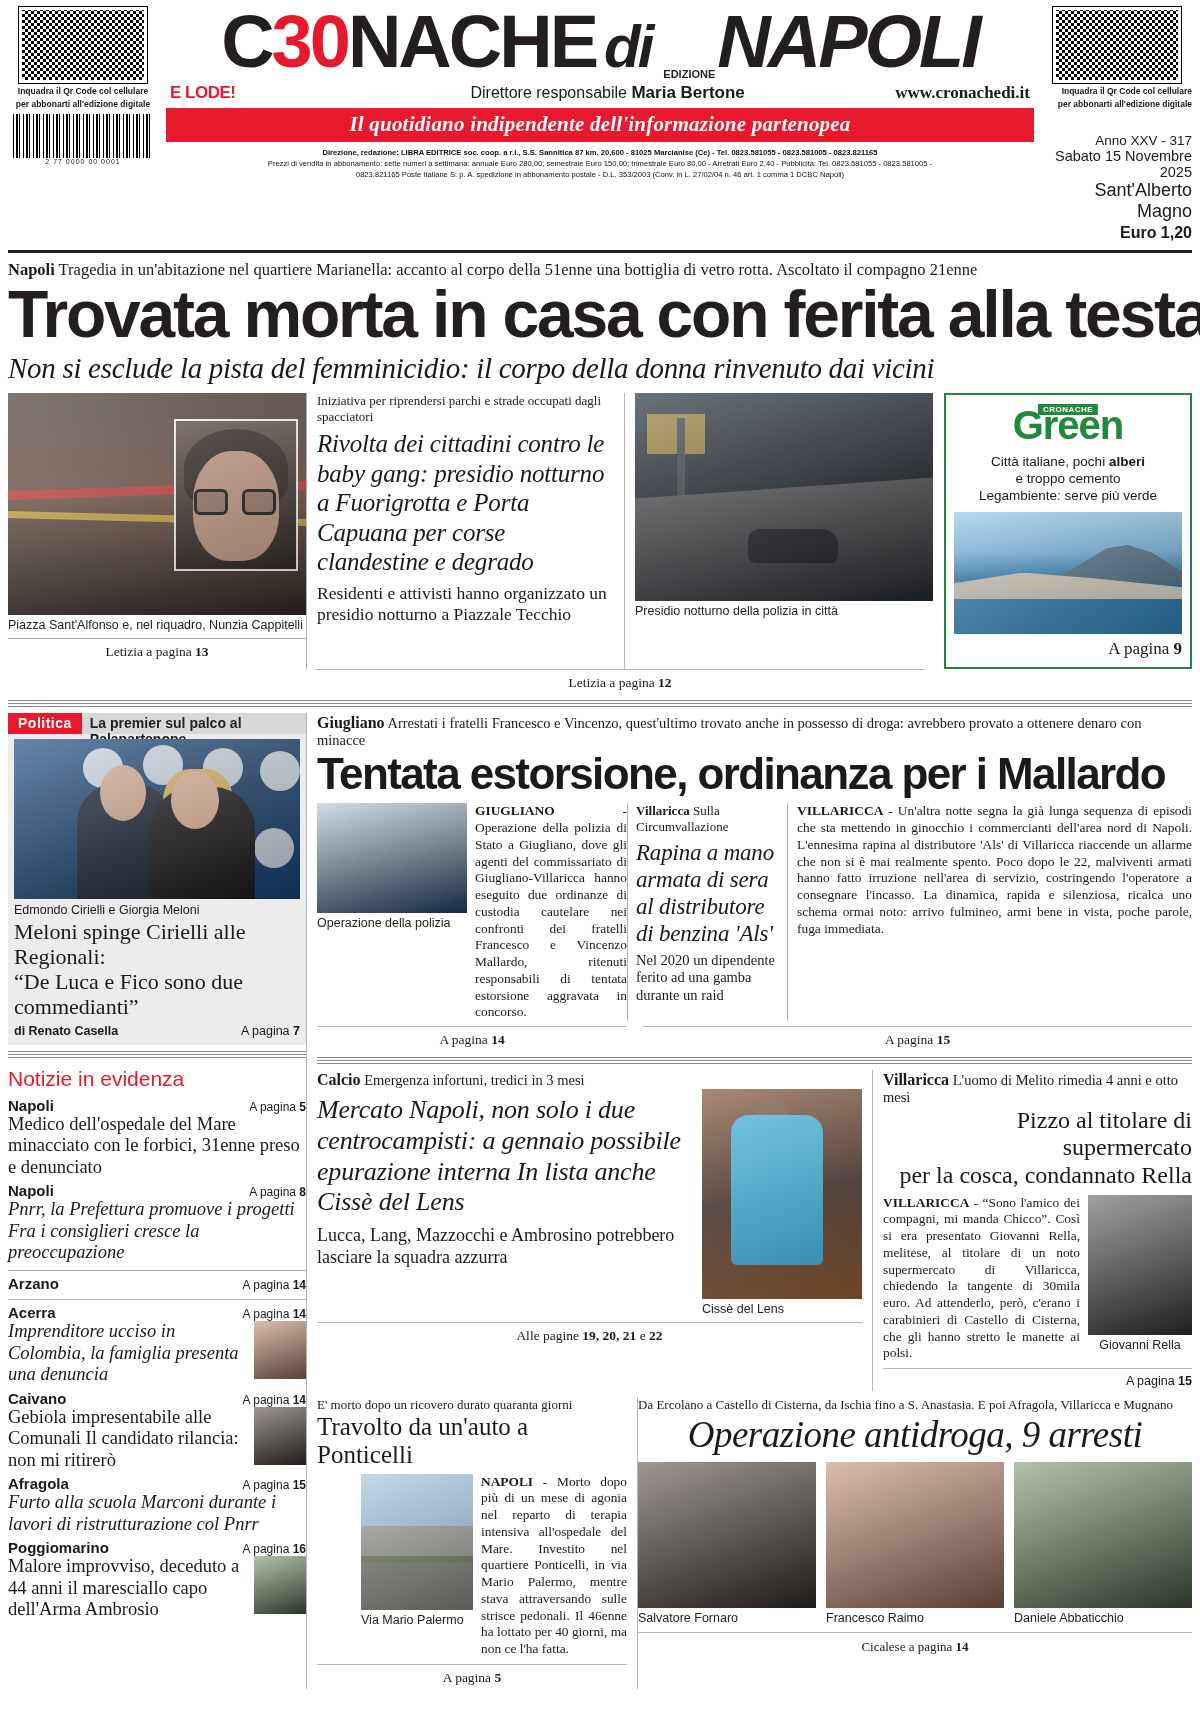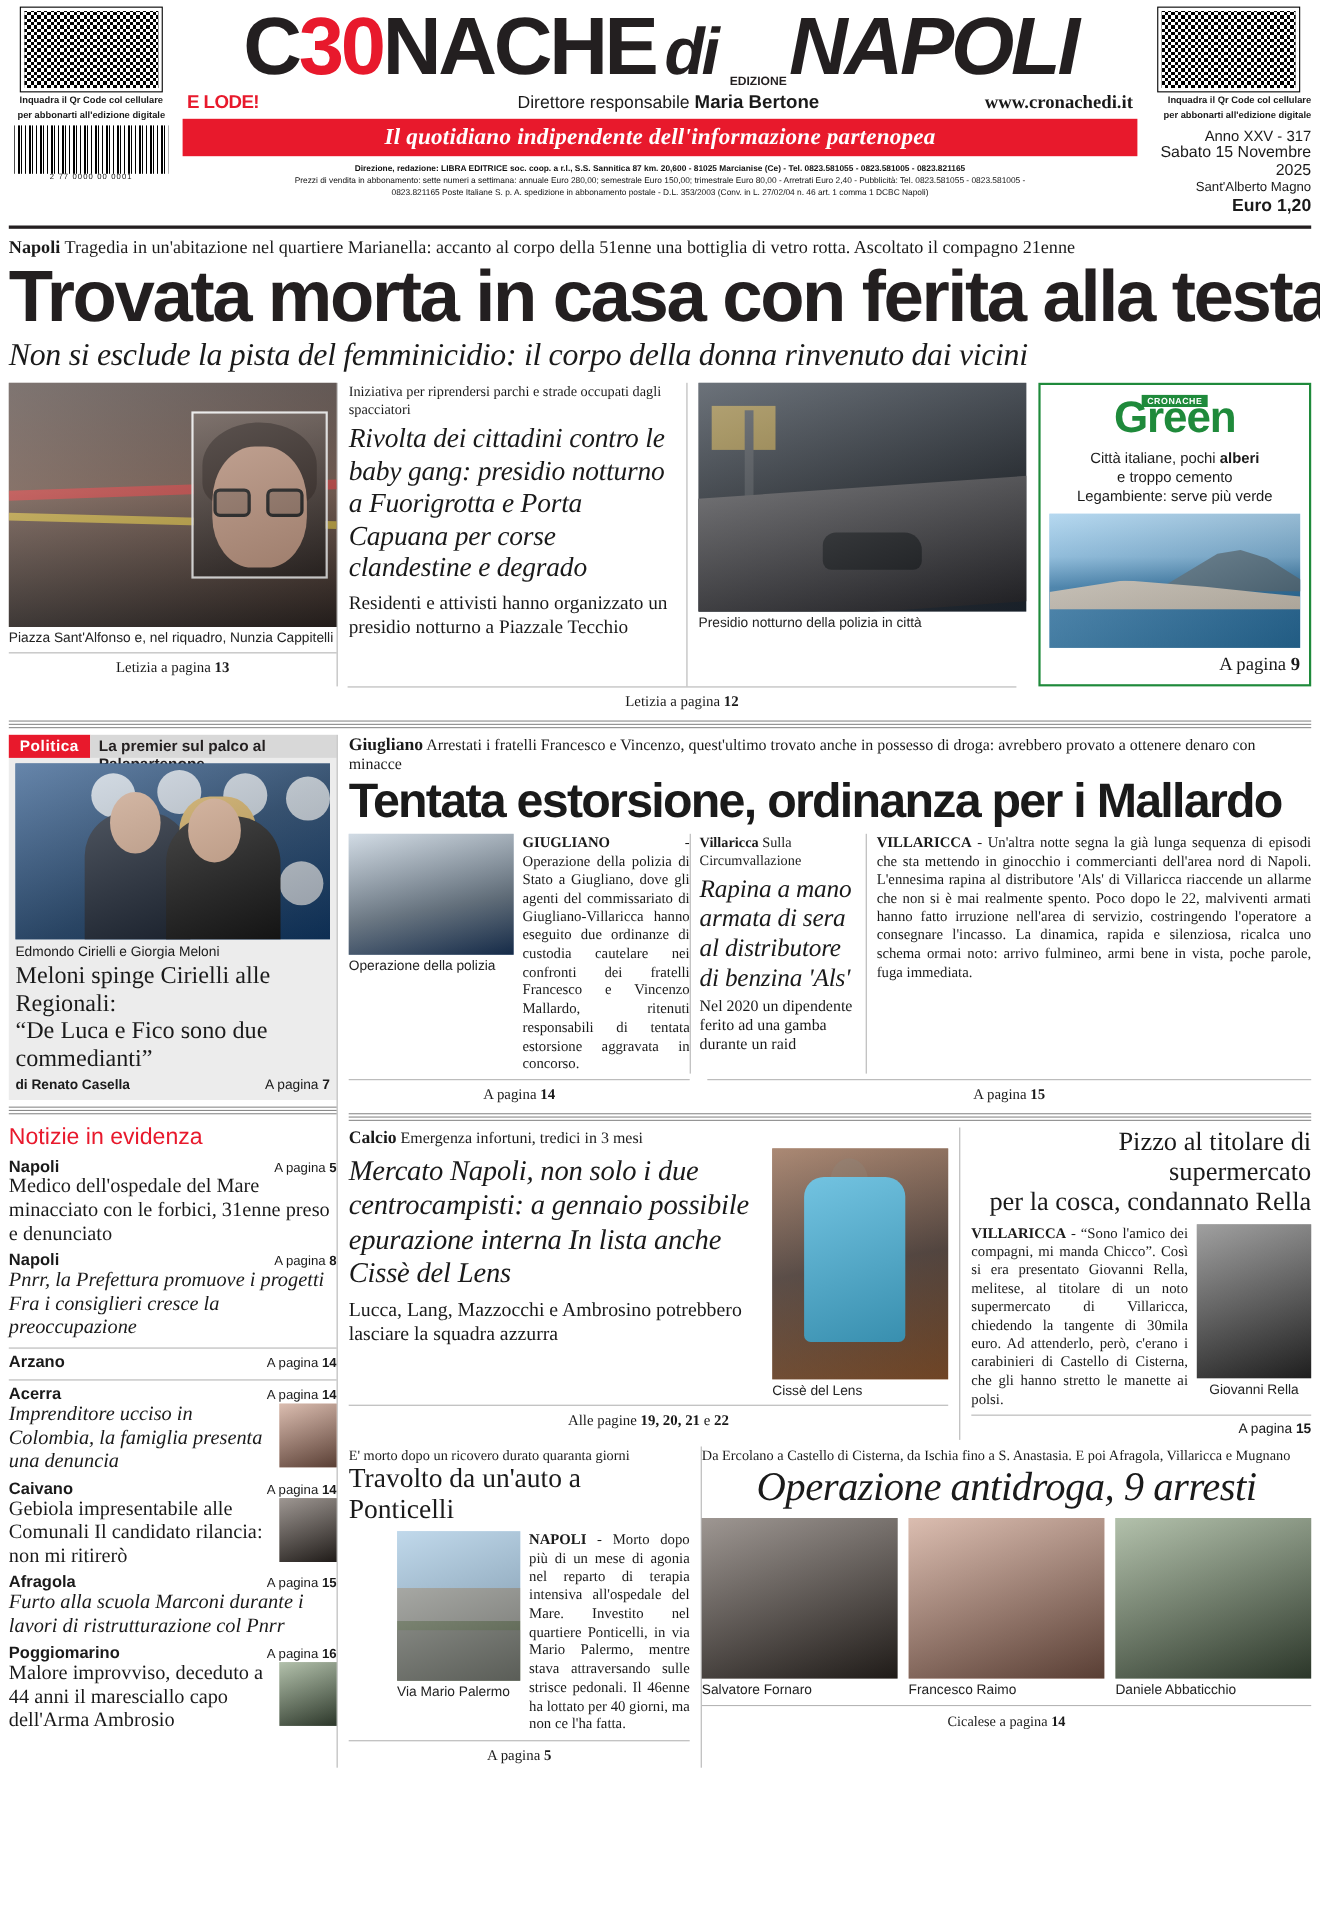--- a/index.html
+++ b/index.html
@@ -53,23 +53,23 @@
     font-style:italic; font-weight:bold; font-size:21px;
     padding:4px 0 5px; margin-top:5px; font-family:"Liberation Serif",serif;
     letter-spacing:0.2px;
   }
   .imprint { text-align:center; font-family:"Liberation Sans",sans-serif;
              font-size:7.6px; line-height:1.45; margin-top:5px; font-weight:bold; color:#111;}
   .imprint .l2 { font-weight:normal; }
 
   .dateblock { width:150px; flex:0 0 150px; text-align:right;
                font-family:"Liberation Sans",sans-serif; }
-  .dateblock .anno { font-size:13.5px; margin-top:6px; }
+  .dateblock .anno { font-size:13.5px; margin-top:23px; }
   .dateblock .data { font-size:14.5px; }
-  .dateblock .santo { font-size:12px; }
+  .dateblock .santo { font-size:18px; }
   .dateblock .euro { font-size:16px; font-weight:bold; margin-top:2px; }
 
   .rule-thick { border-top:3px solid #231f20; margin:8px 0 0; }
 
   
   .lead { padding-top:7px; }
   .kicker { font-size:16.5px; line-height:1.2; }
   .kicker b { font-weight:bold; }
   .lead-hl {
     font-family:"Liberation Sans",sans-serif; font-weight:bold;
@@ -564,20 +564,24 @@
               <div class="cap">Cissè del Lens</div>
             </div>
           </div>
           <div class="thinline" style="margin-top:6px;"></div>
           <div class="refline" style="text-align:center;">
             <span>Alle pagine </span><b>19, 20, 21</b><span> e </span><b>22</b>
           </div>
         </div>
 
         <div class="villa-col">
+          <div class="bigkicker">
+            <b>Villaricca</b>
+            <span>L'uomo di Melito rimedia 4 anni e otto mesi</span>
+          </div>
           <div class="villa-hl">
             <div>Pizzo al titolare di supermercato</div>
             <div>per la cosca, condannato Rella</div>
           </div>
           <div class="villa-body">
             <div class="t body-just">
               <b>VILLARICCA</b><span> - “Sono l'amico dei compagni, mi manda Chicco”. Così si era presentato Giovanni Rella, melitese, al titolare di un noto supermercato di Villaricca, chiedendo la tangente di 30mila euro. Ad attenderlo, però, c'erano i carabinieri di Castello di Cisterna, che gli hanno stretto le manette ai polsi.</span>
             </div>
             <div class="p">
               <div class="vphoto ph"></div>

